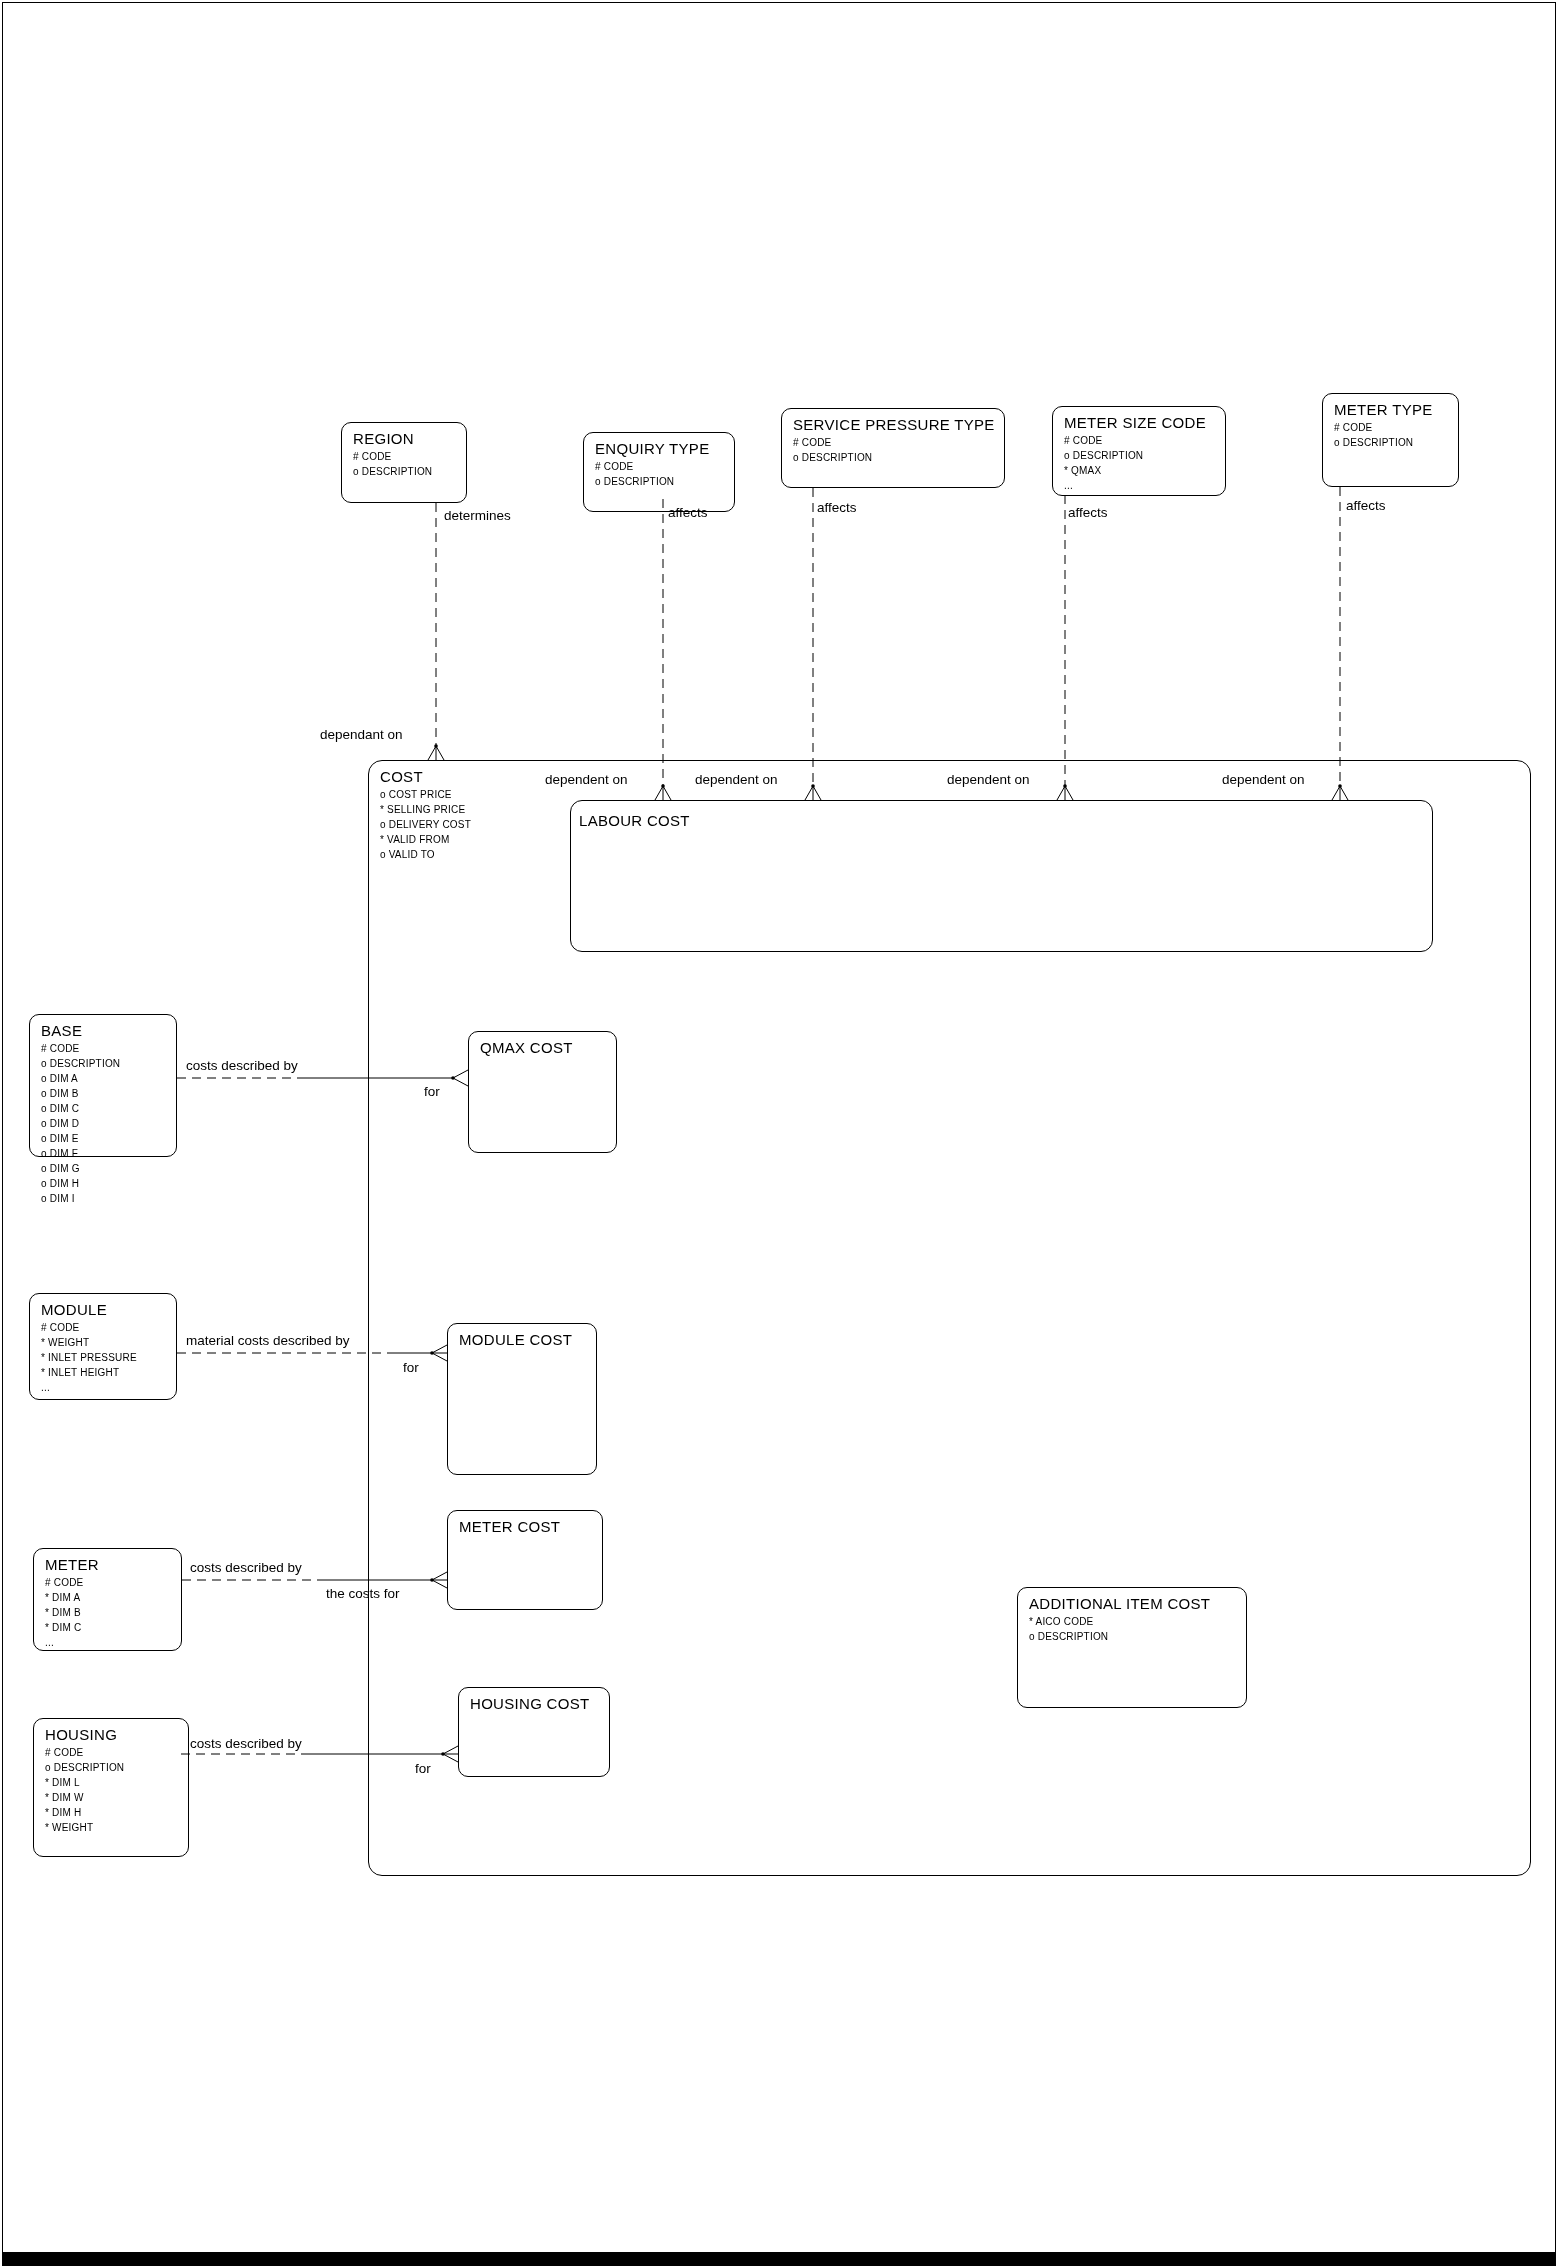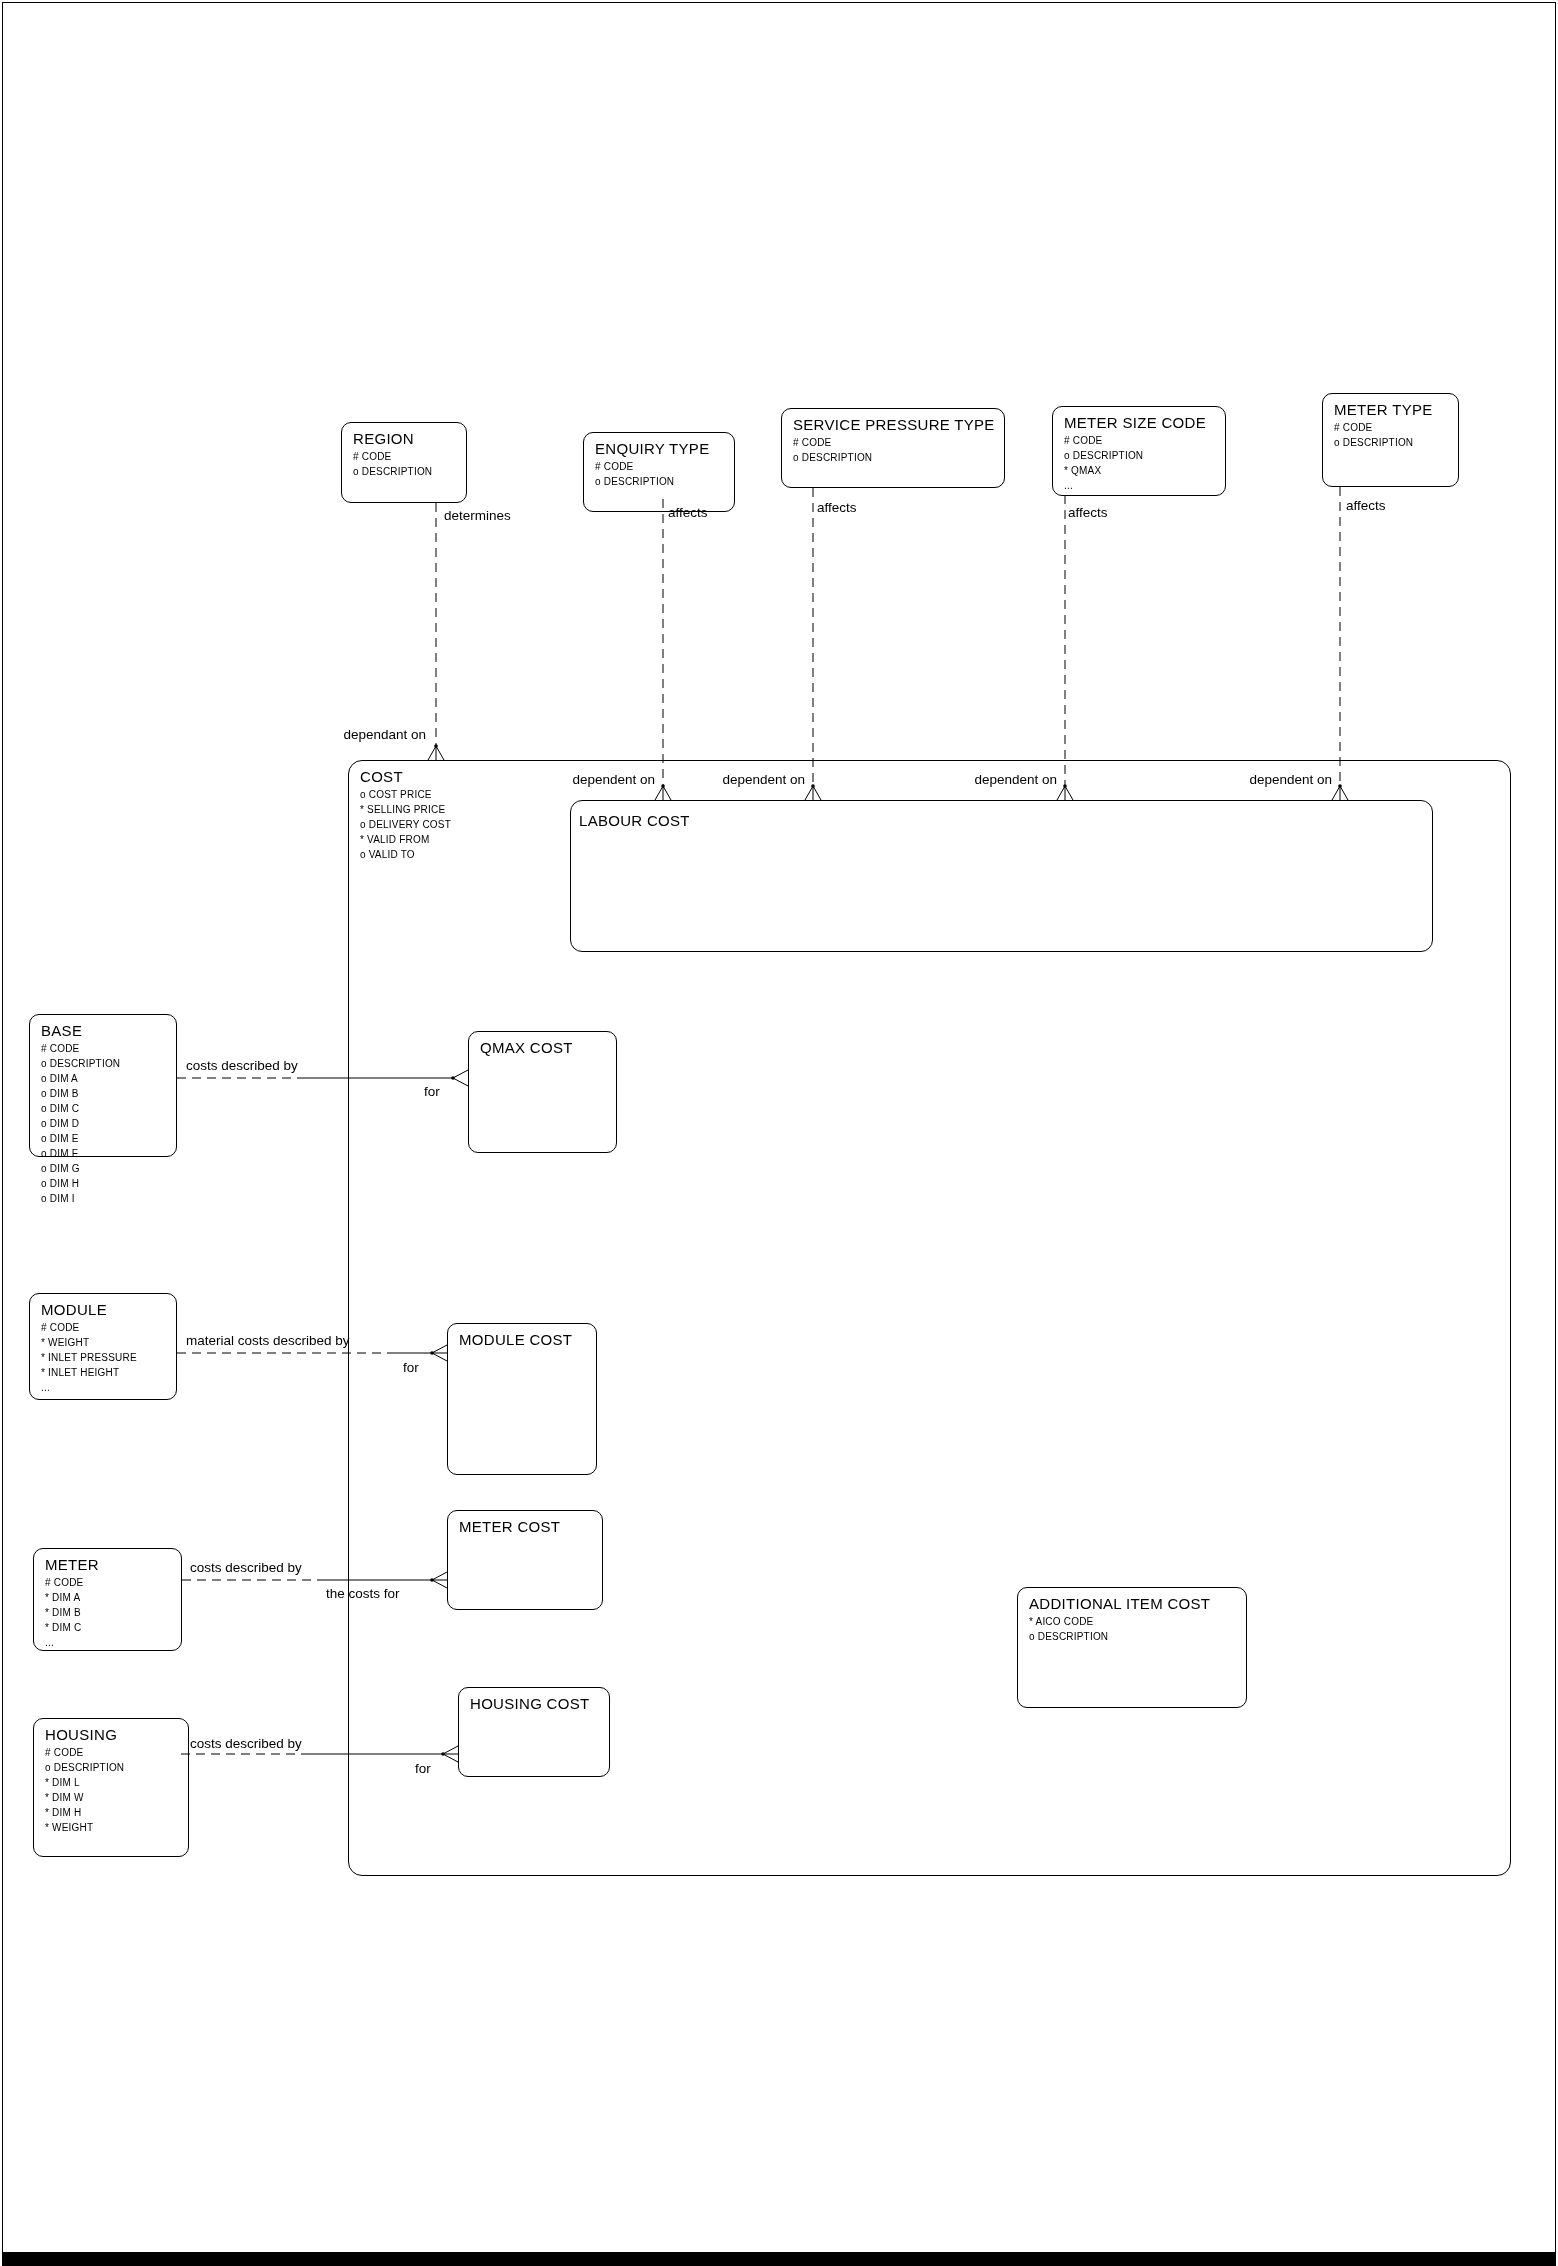--- a/index.html
+++ b/index.html
@@ -7,33 +7,33 @@
         font-family:"Liberation Sans",sans-serif;color:#000;overflow:hidden;}
   #page-border{position:absolute;left:2px;top:2px;right:2px;bottom:4px;
         border:1px solid #000;pointer-events:none;}
   #bottom-bar{position:absolute;left:2px;right:2px;bottom:0;height:14px;background:#000;}
   .entity{position:absolute;border:1px solid #000;border-radius:10px;background:#fff;
         box-sizing:border-box;padding:7px 4px 0 11px;}
   .bigbox{border-radius:14px;}
   .etitle{font-size:15px;line-height:17px;letter-spacing:.3px;margin-bottom:2px;white-space:nowrap;}
   .attrs div{font-size:10px;line-height:15px;letter-spacing:.2px;white-space:pre;}
   .lbl{position:absolute;font-size:13.5px;line-height:15px;white-space:nowrap;}
-  .lbl.r{text-align:right;}
+  .lbl.r{text-align:left;}
   #wires{position:absolute;left:0;top:0;width:1558px;height:2266px;pointer-events:none;}
   #wires path{stroke:#000;stroke-width:1;fill:none;}
   #wires .dash{stroke-dasharray:9 6;}
   #wires circle{fill:#000;stroke:none;}
 </style>
 </head>
 <body>
 
 <div id="page">
   <div id="page-border"></div>
 
-  <div class="entity bigbox" style="left:348px;top:760px;width:1163px;height:1116px;">
+  <div class="entity bigbox" style="left:368px;top:760px;width:1163px;height:1116px;">
     <div class="etitle">COST</div>
     <div class="attrs">
         <div>o COST PRICE</div>
         <div>* SELLING PRICE</div>
         <div>o DELIVERY COST</div>
         <div>* VALID FROM</div>
         <div>o VALID TO</div>
       </div>
   </div>
 

